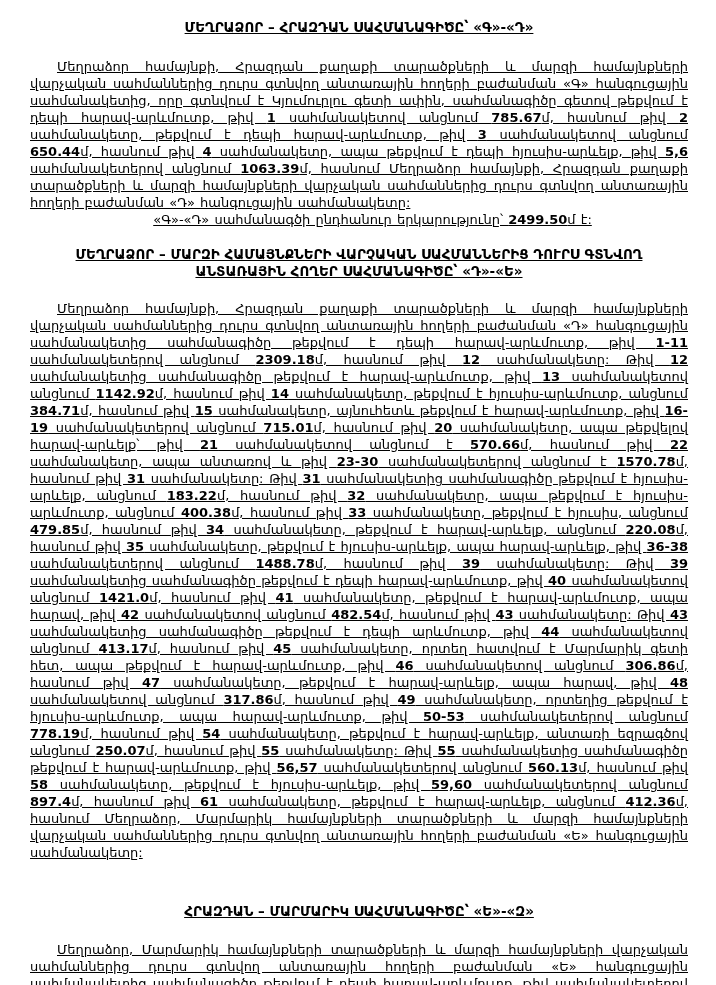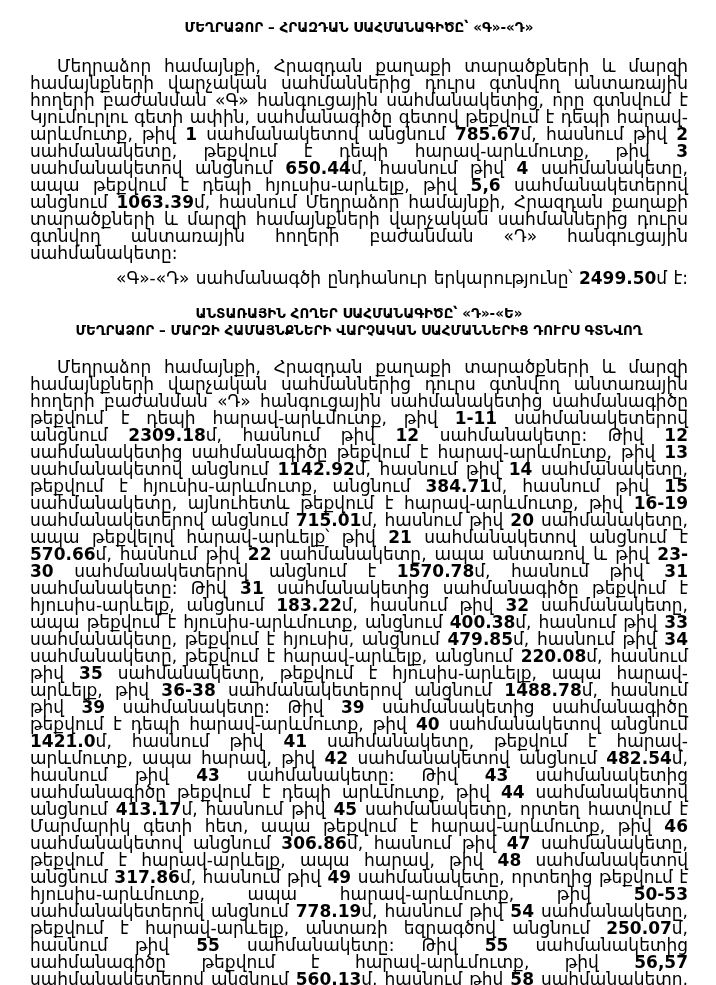--- a/index.html
+++ b/index.html
@@ -13,66 +13,66 @@
     overflow: hidden;
     color: #000000;
     font-family: "DejaVu Sans", sans-serif;
   }
   .page {
     box-sizing: border-box;
     width: 716px;
     height: 985px;
     padding: 19px 28px 0 30px;
     overflow: hidden;
+    text-decoration: underline;
   }
   .heading {
     font-size: 13.5px;
     font-weight: bold;
     text-align: center;
     line-height: 17px;
     margin: 0 0 22px 0;
   }
   .heading.h2 {
     margin-top: 18px;
     margin-bottom: 20px;
   }
   .heading.h3 {
     margin-top: 42px;
     margin-bottom: 21px;
   }
   p.body {
-    font-size: 17px;
+    font-size: 13px;
     line-height: 17px;
     text-align: justify;
     text-indent: 27px;
     margin: 0;
     word-spacing: 1px;
   }
   p.summary {
-    margin-top: 8px;
-    text-align: right;
+    text-align: center;
   }
   p.body b {
     font-weight: bold;
   }
 </style>
 </head>
 <body>
 
 <div class="page">
 
   <div class="heading">
     <div>ՄԵՂՐԱՁՈՐ – ՀՐԱԶԴԱՆ ՍԱՀՄԱՆԱԳԻԾԸ՝ «Գ»-«Դ»</div>
   </div>
   <p class="body">Մեղրաձոր համայնքի, Հրազդան քաղաքի տարածքների և մարզի համայնքների վարչական սահմաններից դուրս գտնվող անտառային հողերի բաժանման «Գ» հանգուցային սահմանակետից, որը գտնվում է Կյումուրլու գետի ափին, սահմանագիծը գետով թեքվում է դեպի հարավ-արևմուտք, թիվ <b>1</b> սահմանակետով անցնում <b>785.67</b>մ, հասնում թիվ <b>2</b> սահմանակետը, թեքվում է դեպի հարավ-արևմուտք, թիվ <b>3</b> սահմանակետով անցնում <b>650.44</b>մ, հասնում թիվ <b>4</b> սահմանակետը, ապա թեքվում է դեպի հյուսիս-արևելք, թիվ <b>5,6</b> սահմանակետերով անցնում <b>1063.39</b>մ, հասնում Մեղրաձոր համայնքի, Հրազդան քաղաքի տարածքների և մարզի համայնքների վարչական սահմաններից դուրս գտնվող անտառային հողերի բաժանման «Դ» հանգուցային սահմանակետը:</p>
   <p class="body summary">«Գ»-«Դ» սահմանագծի ընդհանուր երկարությունը՝ <b>2499.50</b>մ է:</p>
 
   <div class="heading h2">
+    <div>ՄԵՂՐԱՁՈՐ – ՄԱՐԶԻ ՀԱՄԱՅՆՔՆԵՐԻ ՎԱՐՉԱԿԱՆ ՍԱՀՄԱՆՆԵՐԻՑ ԴՈՒՐՍ ԳՏՆՎՈՂ</div>
     <div>ԱՆՏԱՌԱՅԻՆ ՀՈՂԵՐ ՍԱՀՄԱՆԱԳԻԾԸ՝ «Դ»-«Ե»</div>
-    <div>ՄԵՂՐԱՁՈՐ – ՄԱՐԶԻ ՀԱՄԱՅՆՔՆԵՐԻ ՎԱՐՉԱԿԱՆ ՍԱՀՄԱՆՆԵՐԻՑ ԴՈՒՐՍ ԳՏՆՎՈՂ</div>
   </div>
   <p class="body">Մեղրաձոր համայնքի, Հրազդան քաղաքի տարածքների և մարզի համայնքների վարչական սահմաններից դուրս գտնվող անտառային հողերի բաժանման «Դ» հանգուցային սահմանակետից սահմանագիծը թեքվում է դեպի հարավ-արևմուտք, թիվ <b>1-11</b> սահմանակետերով անցնում <b>2309.18</b>մ, հասնում թիվ <b>12</b> սահմանակետը: Թիվ <b>12</b> սահմանակետից սահմանագիծը թեքվում է հարավ-արևմուտք, թիվ <b>13</b> սահմանակետով անցնում <b>1142.92</b>մ, հասնում թիվ <b>14</b> սահմանակետը, թեքվում է հյուսիս-արևմուտք, անցնում <b>384.71</b>մ, հասնում թիվ <b>15</b> սահմանակետը, այնուհետև թեքվում է հարավ-արևմուտք, թիվ <b>16-19</b> սահմանակետերով անցնում <b>715.01</b>մ, հասնում թիվ <b>20</b> սահմանակետը, ապա թեքվելով հարավ-արևելք՝ թիվ <b>21</b> սահմանակետով անցնում է <b>570.66</b>մ, հասնում թիվ <b>22</b> սահմանակետը, ապա անտառով և թիվ <b>23-30</b> սահմանակետերով անցնում է <b>1570.78</b>մ, հասնում թիվ <b>31</b> սահմանակետը: Թիվ <b>31</b> սահմանակետից սահմանագիծը թեքվում է հյուսիս-արևելք, անցնում <b>183.22</b>մ, հասնում թիվ <b>32</b> սահմանակետը, ապա թեքվում է հյուսիս-արևմուտք, անցնում <b>400.38</b>մ, հասնում թիվ <b>33</b> սահմանակետը, թեքվում է հյուսիս, անցնում <b>479.85</b>մ, հասնում թիվ <b>34</b> սահմանակետը, թեքվում է հարավ-արևելք, անցնում <b>220.08</b>մ, հասնում թիվ <b>35</b> սահմանակետը, թեքվում է հյուսիս-արևելք, ապա հարավ-արևելք, թիվ <b>36-38</b> սահմանակետերով անցնում <b>1488.78</b>մ, հասնում թիվ <b>39</b> սահմանակետը: Թիվ <b>39</b> սահմանակետից սահմանագիծը թեքվում է դեպի հարավ-արևմուտք, թիվ <b>40</b> սահմանակետով անցնում <b>1421.0</b>մ, հասնում թիվ <b>41</b> սահմանակետը, թեքվում է հարավ-արևմուտք, ապա հարավ, թիվ <b>42</b> սահմանակետով անցնում <b>482.54</b>մ, հասնում թիվ <b>43</b> սահմանակետը: Թիվ <b>43</b> սահմանակետից սահմանագիծը թեքվում է դեպի արևմուտք, թիվ <b>44</b> սահմանակետով անցնում <b>413.17</b>մ, հասնում թիվ <b>45</b> սահմանակետը, որտեղ հատվում է Մարմարիկ գետի հետ, ապա թեքվում է հարավ-արևմուտք, թիվ <b>46</b> սահմանակետով անցնում <b>306.86</b>մ, հասնում թիվ <b>47</b> սահմանակետը, թեքվում է հարավ-արևելք, ապա հարավ, թիվ <b>48</b> սահմանակետով անցնում <b>317.86</b>մ, հասնում թիվ <b>49</b> սահմանակետը, որտեղից թեքվում է հյուսիս-արևմուտք, ապա հարավ-արևմուտք, թիվ <b>50-53</b> սահմանակետերով անցնում <b>778.19</b>մ, հասնում թիվ <b>54</b> սահմանակետը, թեքվում է հարավ-արևելք, անտառի եզրագծով անցնում <b>250.07</b>մ, հասնում թիվ <b>55</b> սահմանակետը: Թիվ <b>55</b> սահմանակետից սահմանագիծը թեքվում է հարավ-արևմուտք, թիվ <b>56,57</b> սահմանակետերով անցնում <b>560.13</b>մ, հասնում թիվ <b>58</b> սահմանակետը, թեքվում է հյուսիս-արևելք, թիվ <b>59,60</b> սահմանակետերով անցնում <b>897.4</b>մ, հասնում թիվ <b>61</b> սահմանակետը, թեքվում է հարավ-արևելք, անցնում <b>412.36</b>մ, հասնում Մեղրաձոր, Մարմարիկ համայնքների տարածքների և մարզի համայնքների վարչական սահմաններից դուրս գտնվող անտառային հողերի բաժանման «Ե» հանգուցային սահմանակետը:</p>
 
   <div class="heading h3">
     <div>ՀՐԱԶԴԱՆ – ՄԱՐՄԱՐԻԿ ՍԱՀՄԱՆԱԳԻԾԸ՝ «Ե»-«Զ»</div>
   </div>
   <p class="body">Մեղրաձոր, Մարմարիկ համայնքների տարածքների և մարզի համայնքների վարչական սահմաններից դուրս գտնվող անտառային հողերի բաժանման «Ե» հանգուցային սահմանակետից սահմանագիծը թեքվում է դեպի հարավ-արևմուտք, թիվ  սահմանակետերով անցնում մ,</p>
 
 </div>
 

